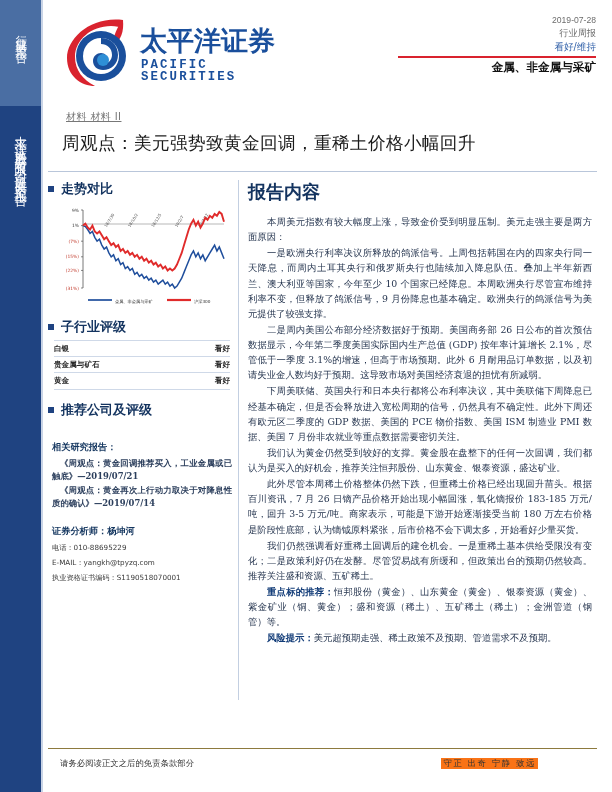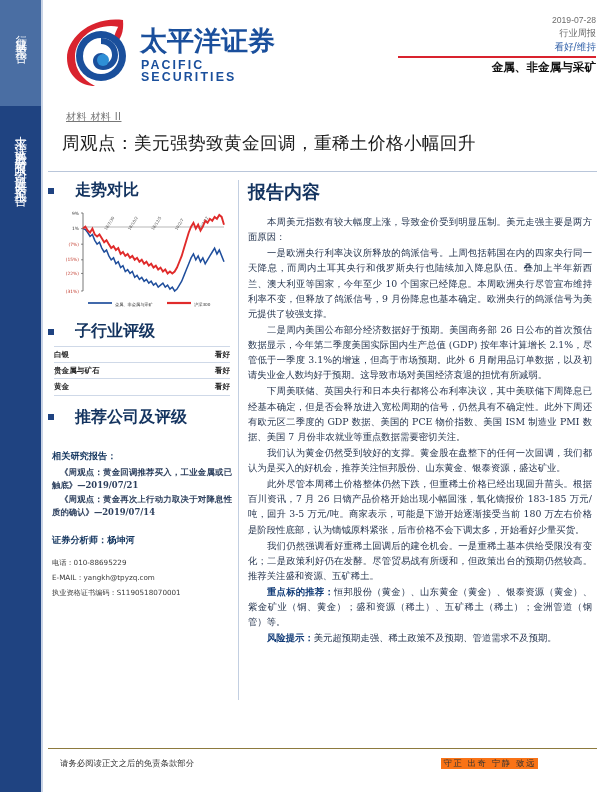--- a/index.html
+++ b/index.html
@@ -48,21 +48,21 @@
   .logo-wrap { position: absolute; left: 13px; top: 6px; width: 230px; height: 74px; }
   .logo-mark { position: absolute; left: 0; top: 0; width: 74px; height: 74px; }
   .logo-cn {
     position: absolute; left: 79px; top: 13px;
     font-family: "DejaVu Sans", "Liberation Sans", sans-serif;
     font-size: 27px; font-weight: bold; color: #1a4f9c; letter-spacing: 0px;
     line-height: 1;
   }
   .logo-en {
     position: absolute; left: 80px; top: 45px;
-    font-family: Liberation Sans, sans-serif;
+    font-family: Liberation Mono, monospace;
     font-size: 12.4px; font-weight: bold; color: #1a4f9c; letter-spacing: 2.1px;
     line-height: 1;
   }
 
   .hdr-right { position: absolute; right: 8px; top: 6px; width: 250px; text-align: right; }
   .hdr-date { font-size: 8.6px; color: #6d6d6d; font-family: "Liberation Sans", sans-serif; line-height: 1.45; }
   .hdr-kind { font-size: 9.2px; color: #6d6d6d; line-height: 1.45; }
   .hdr-rating { font-size: 9.6px; color: #2f5fa8; line-height: 1.45; }
   .hdr-rule { height: 2.6px; background: #d9232e; margin: 2px 0 1px 52px; }
   .hdr-industry { font-size: 11.6px; color: #111; font-weight: bold; line-height: 1.5; }
@@ -81,23 +81,23 @@
   }
   .title-rule {
     position: absolute; left: 48px; top: 171px; width: 549px;
     height: 1px; background: #b9c6da;
   }
 
   
   .left-col { position: absolute; left: 48px; top: 180px; width: 186px; }
 
   .sec-head {
-    display: flex; align-items: center; gap: 21px;
-    font-family: "DejaVu Serif", "Liberation Serif", serif;
-    font-size: 16px; font-weight: bold; color: #13335f;
+    display: flex; align-items: center; gap: 7px;
+    font-family: "DejaVu Serif", "Liberation Serif", serif;
+    font-size: 13px; font-weight: bold; color: #13335f;
     margin-bottom: 4px;
   }
   .sq { width: 6px; height: 6px; background: #1f4381; display: inline-block; flex: none; }
 
   .chart-box { width: 178px; height: 104px; position: relative; margin: 2px 0 0 4px; }
   .chart-svg { display: block; }
 
   .rate-table { width: 176px; margin: 2px 0 0 6px; border-collapse: collapse; }
   .rate-table td {
     font-size: 7.6px; color: #2b2b2b; padding: 2.6px 0 2.6px 0;
@@ -117,21 +117,21 @@
   }
   .rr-item {
     font-family: "DejaVu Serif", "Liberation Serif", serif;
     font-size: 8.4px; color: #2b3e5c; line-height: 1.55;
     text-indent: 8px; text-align: justify; margin-bottom: 1px; font-weight: bold;
   }
 
   .an-block { margin-top: 15px; margin-left: 4px; width: 180px; }
   .an-name {
     font-family: "DejaVu Serif", "Liberation Serif", serif;
-    font-size: 9.2px; font-weight: bold; color: #14365f; margin-bottom: 11px;
+    font-size: 9.2px; font-weight: bold; color: #14365f; margin-bottom: 5px;
   }
   .an-line {
     font-size: 7.2px; color: #3a3a3a; line-height: 1.5; margin-bottom: 4.5px;
     font-family: "DejaVu Sans", "Liberation Sans", sans-serif;
   }
 
   
   .col-rule {
     position: absolute; left: 238px; top: 180px; width: 1px; height: 520px;
     background: #c3cfe1;

